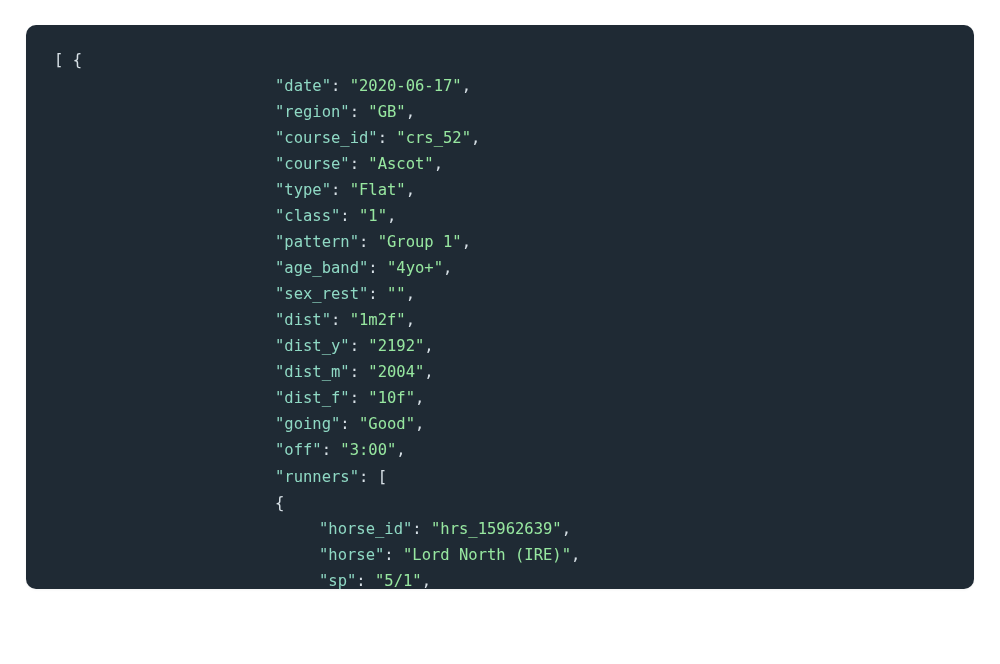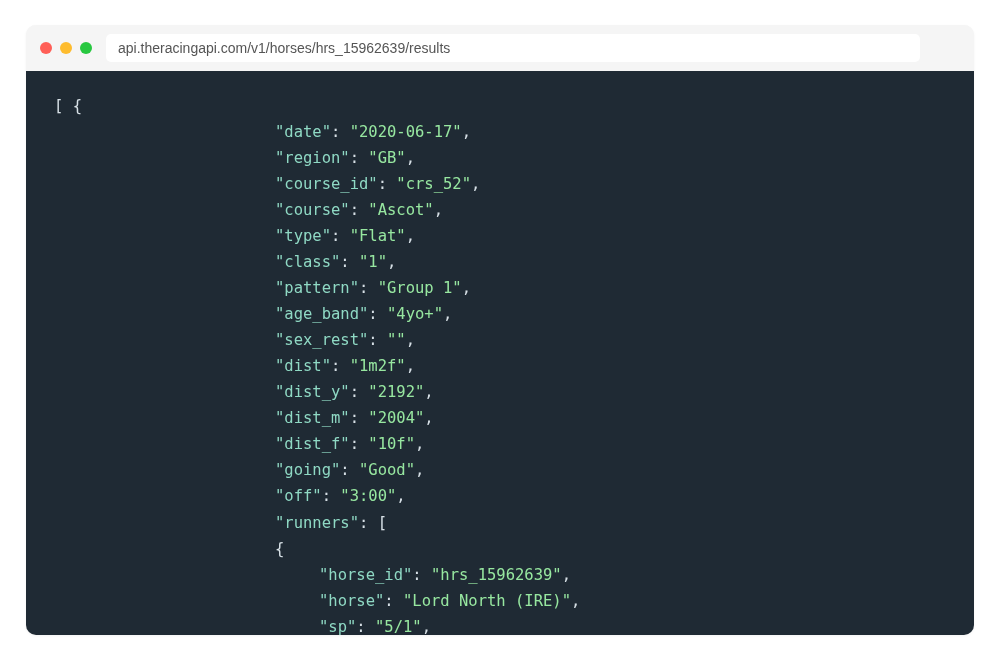--- a/index.html
+++ b/index.html
@@ -69,30 +69,20 @@
   .indent1 { padding-left: 221px; }
   .indent2 { padding-left: 265px; }
   .k { color: #8fd9c4; } 
   .s { color: #97e7a0; } 
   .p { color: #d7e0e6; } 
 </style>
 </head>
 <body>
 
 <div class="browser-window">
-  <div class="browser-chrome">
-    <div class="traffic-lights">
-      <div class="light" style="background:#ff5f57"></div>
-      <div class="light" style="background:#febc2e"></div>
-      <div class="light" style="background:#28c840"></div>
-    </div>
-    <div class="address-bar">
-      <span>api.theracingapi.com/v1/horses/hrs_15962639/results</span>
-    </div>
-  </div>
 
   <div class="code-panel">
     <div class="code-line open-bracket"><span class="p">[ {</span></div>
 
     <div class="code-line indent1"><span class="k">"date"</span><span class="p">: </span><span class="s">"2020-06-17"</span><span class="p">,</span></div>
     <div class="code-line indent1"><span class="k">"region"</span><span class="p">: </span><span class="s">"GB"</span><span class="p">,</span></div>
     <div class="code-line indent1"><span class="k">"course_id"</span><span class="p">: </span><span class="s">"crs_52"</span><span class="p">,</span></div>
     <div class="code-line indent1"><span class="k">"course"</span><span class="p">: </span><span class="s">"Ascot"</span><span class="p">,</span></div>
     <div class="code-line indent1"><span class="k">"type"</span><span class="p">: </span><span class="s">"Flat"</span><span class="p">,</span></div>
     <div class="code-line indent1"><span class="k">"class"</span><span class="p">: </span><span class="s">"1"</span><span class="p">,</span></div>

